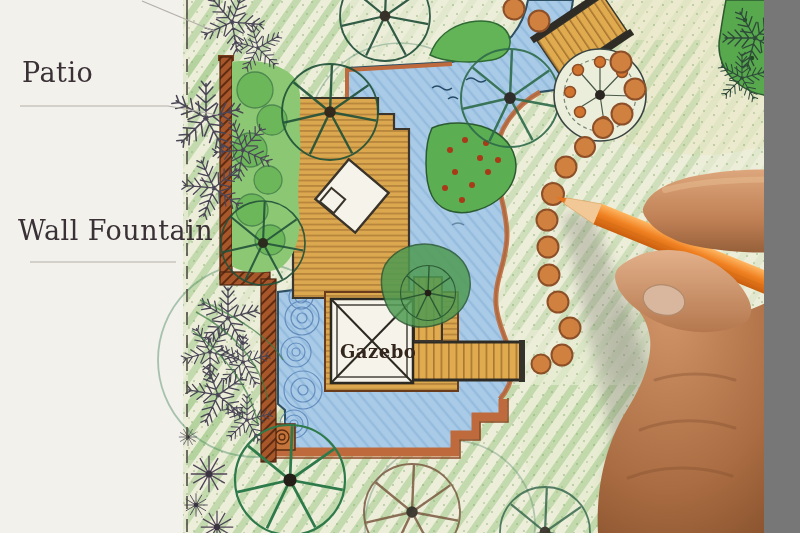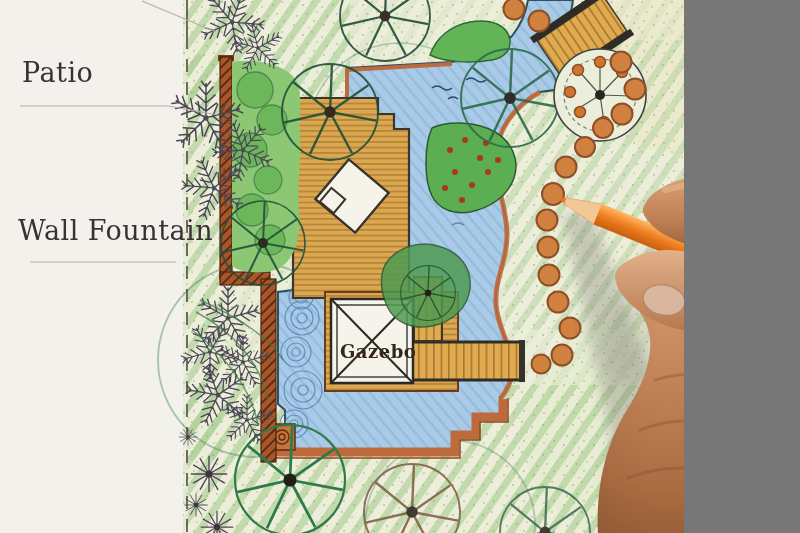--- a/index.html
+++ b/index.html
@@ -1,16 +1,16 @@
 <!DOCTYPE html>
 <html><head>
 <meta charset="utf-8">
 <style>
   html,body{margin:0;padding:0;background:#777;}
-  .stage{position:relative;width:684px;height:533px;overflow:hidden;background:#4d7c0f;}
+  .stage{position:relative;width:764px;height:533px;overflow:hidden;background:#4d7c0f;}
   svg{display:block;}
   .plan-label{font-family:"DejaVu Serif","Liberation Serif",serif;font-size:27px;letter-spacing:.5px;}
   .gazebo-label{font-family:"DejaVu Serif","Liberation Serif",serif;font-size:18px;font-weight:700;fill:#33261c;letter-spacing:.5px;}
 </style>
 </head>
 <body>
 
 <div class="stage">
 <svg width="800" height="533" viewBox="0 0 800 533" xmlns="http://www.w3.org/2000/svg">
   <defs>

